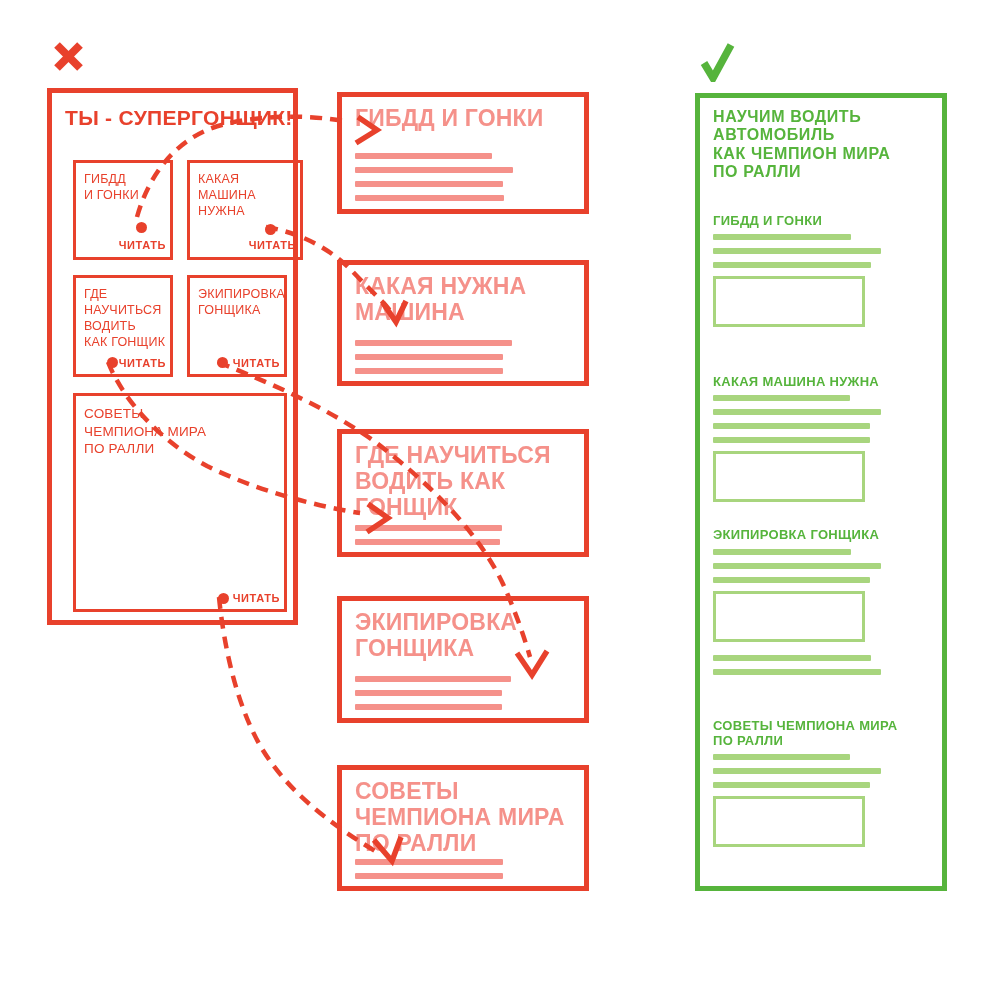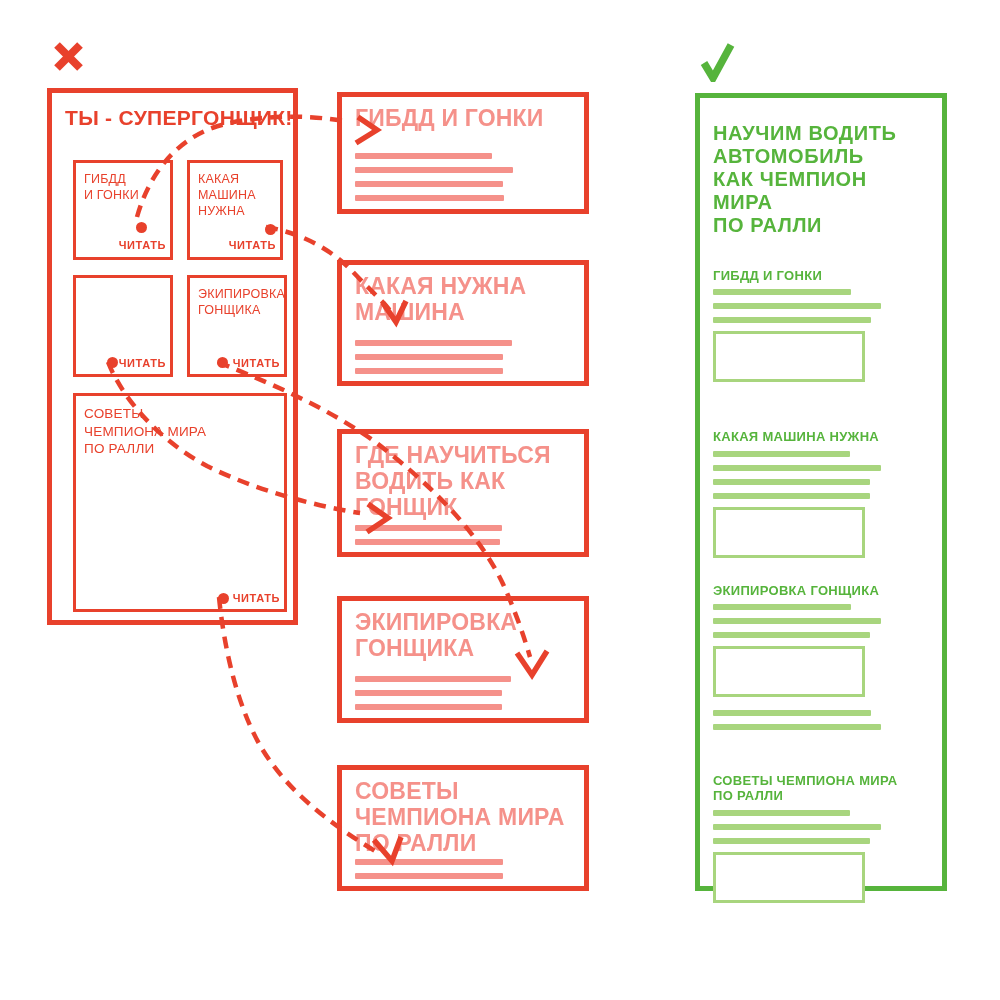--- a/index.html
+++ b/index.html
@@ -26,22 +26,22 @@
   .preview{position:absolute;left:337px;width:252px;border:5px solid var(--red);
            box-sizing:border-box;padding:8px 13px 0;}
   .preview-title{font-size:23px;font-weight:bold;line-height:1.13;color:var(--pink);
                  letter-spacing:.2px;}
   .lines .bar{border-radius:1px;}
   .lines.pink .bar{height:6px;margin-bottom:8px;background:var(--pink);}
   .lines.green .bar{height:6px;margin-bottom:8px;background:var(--light-green);}
   
   .good-panel{position:absolute;left:695px;top:93px;width:252px;height:798px;
               border:5px solid var(--green);box-sizing:border-box;padding:10px 13px 0;}
-  .good-title{font-size:20px;font-weight:bold;line-height:1.15;color:var(--green);
-              letter-spacing:.6px;margin-top:14px;}
+  .good-title{font-size:16px;font-weight:bold;line-height:1.15;color:var(--green);
+              letter-spacing:.6px;}
   .section .sec-heading{font-size:13px;font-weight:bold;line-height:1.18;color:var(--green);
               letter-spacing:.3px;margin-bottom:6px;}
   .img-box{width:152px;height:51px;border:3.5px solid var(--light-green);
            box-sizing:border-box;margin-top:4px;background:#fff;}
   
   .arrows{position:absolute;left:0;top:0;pointer-events:none;}
   .arrow{fill:none;stroke:var(--red);stroke-width:4.5;stroke-dasharray:12 8;}
   .arrow-head{fill:none;stroke:var(--red);stroke-width:5.5;}
   .mark-x line{stroke:var(--red);stroke-width:8;}
   .mark-check{fill:none;stroke:var(--green);stroke-width:7.5;}
@@ -63,29 +63,33 @@
   <div class="bad-panel">
     <div class="bad-title">ТЫ - СУПЕРГОНЩИК!</div>
 
     <div class="wf-card" style="left:21px;top:67px;width:100px;height:100px">
       <div class="card-title pre">ГИБДД
 И ГОНКИ</div>
       <span class="read-dot" style="left:60px;top:59px"></span>
       <span class="read-label" style="right:4px;top:76px">ЧИТАТЬ</span>
     </div>
 
-    <div class="wf-card" style="left:135px;top:67px;width:96px;height:100px">
+    <div class="wf-card" style="left:135px;top:67px;width:116px;height:100px">
       <div class="card-title pre">КАКАЯ
 МАШИНА
 НУЖНА</div>
       <span class="read-dot" style="left:75px;top:61px"></span>
       <span class="read-label" style="right:4px;top:76px">ЧИТАТЬ</span>
     </div>
 
     <div class="wf-card" style="left:21px;top:182px;width:100px;height:102px">
+      <div class="card-title pre">ГДЕ
+НАУЧИТЬСЯ
+ВОДИТЬ
+КАК ГОНЩИК</div>
       <span class="read-dot" style="left:31px;top:79px"></span>
       <span class="read-label" style="right:4px;top:79px">ЧИТАТЬ</span>
     </div>
 
     <div class="wf-card" style="left:135px;top:182px;width:100px;height:102px">
       <div class="card-title pre">ЭКИПИРОВКА
 ГОНЩИКА</div>
       <span class="read-dot" style="left:27px;top:79px"></span>
       <span class="read-label" style="right:4px;top:79px">ЧИТАТЬ</span>
     </div>

